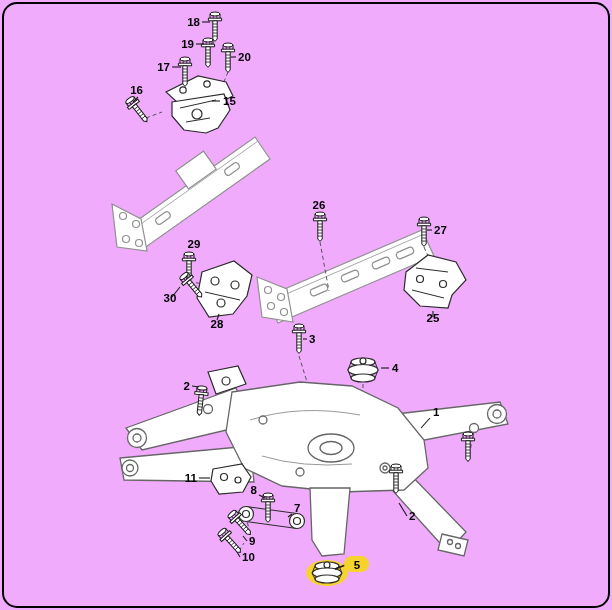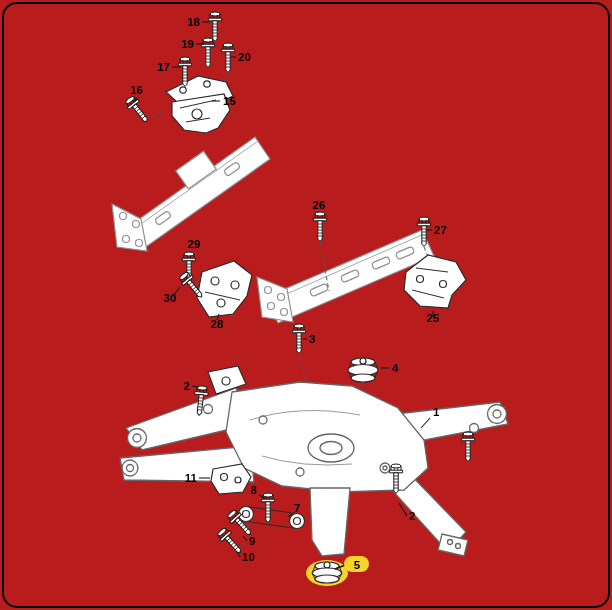--- a/index.html
+++ b/index.html
@@ -1,17 +1,17 @@
 <!DOCTYPE html>
 <html><head>
 <meta charset="utf-8">
 <style>
   html,body{margin:0;padding:0;background:#ffffff;}
   body{width:612px;height:610px;overflow:hidden;font-family:"Liberation Sans",sans-serif;}
-  .figure{width:612px;height:610px;position:relative;background:#b91c1c;}
+  .figure{width:612px;height:610px;position:relative;background:#f0abfc;}
   svg{display:block;}
   .callout{font:700 11.5px "Liberation Sans",sans-serif;fill:#000;cursor:pointer;}
   .leader{stroke:#1a1a1a;stroke-width:1.1;fill:none;}
   .dash{stroke:#555;stroke-width:1;fill:none;stroke-dasharray:4 3;}
   .rail{stroke:#909090;stroke-width:1.2;fill:#fff;}
   .railline{stroke:#a8a8a8;stroke-width:1;fill:none;}
   .part{stroke:#2b2b2b;stroke-width:1.2;fill:#fff;}
   .partline{stroke:#2b2b2b;stroke-width:1;fill:none;}
   .sub{stroke:#666;stroke-width:1.3;fill:#fff;}
   .subline{stroke:#999;stroke-width:1;fill:none;}

